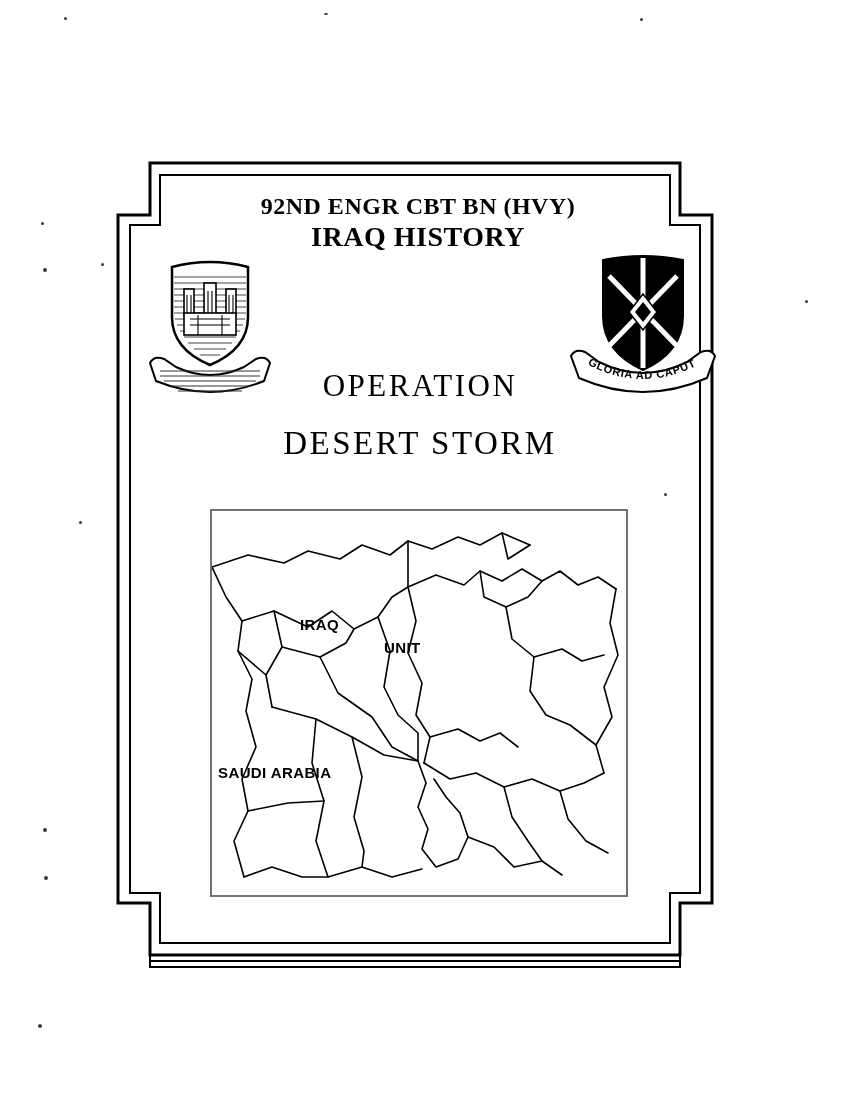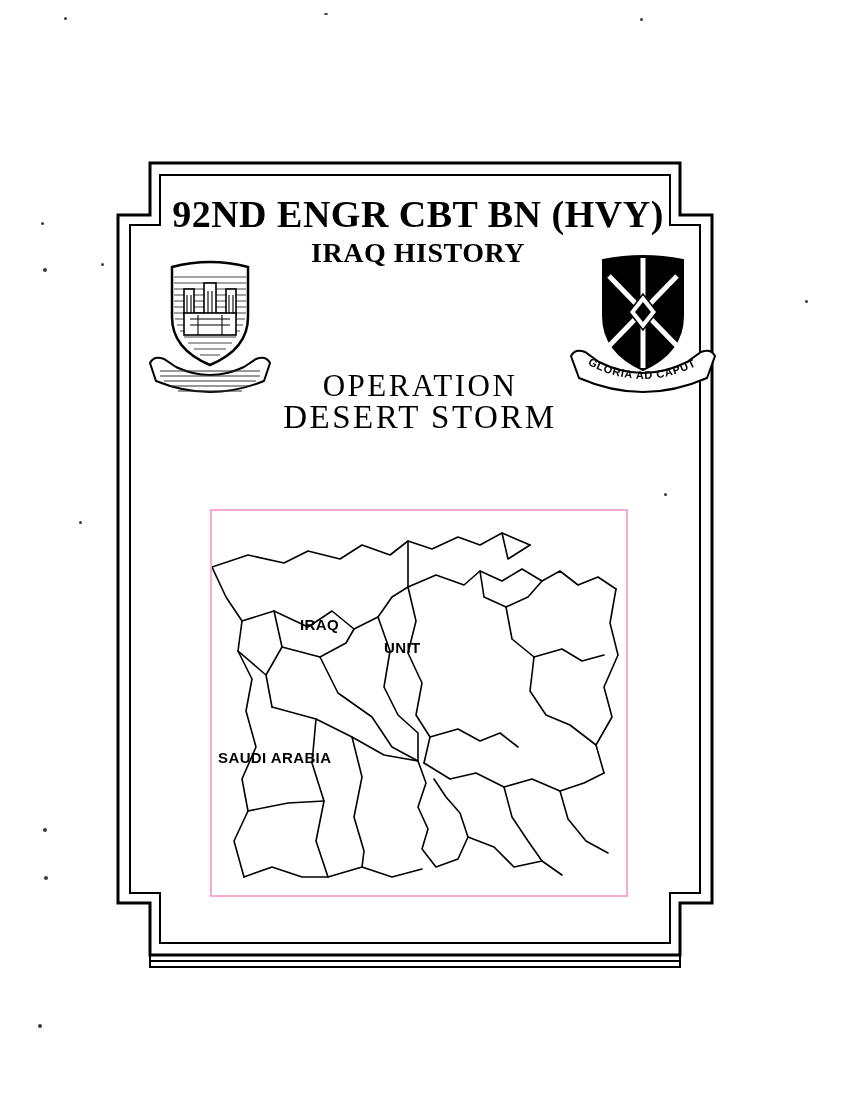--- a/index.html
+++ b/index.html
@@ -35,21 +35,21 @@
 
   
   #title-block {
     position: absolute;
     left: 148px;
     top: 193px;
     width: 540px;
     text-align: center;
   }
   #title-line-1 {
-    font-size: 38px;
+    font-size: 24px;
     font-weight: bold;
     letter-spacing: 0.5px;
     line-height: 1.12;
     white-space: nowrap;
   }
   #title-line-2 {
     font-size: 28px;
     font-weight: bold;
     letter-spacing: 0.5px;
     line-height: 1.2;
@@ -64,20 +64,21 @@
     text-align: center;
   }
   #operation-word {
     font-size: 31px;
     letter-spacing: 2.5px;
     line-height: 1.0;
   }
   #desert-storm-word {
     font-size: 33px;
     letter-spacing: 2.5px;
+    margin-top: 26px;
     line-height: 1.0;
   }
 
   
   #engineer-crest {
     position: absolute;
     left: 140px;
     top: 255px;
     width: 140px;
     height: 150px;
@@ -90,36 +91,36 @@
     height: 160px;
   }
 
   
   #map-panel {
     position: absolute;
     left: 210px;
     top: 509px;
     width: 414px;
     height: 384px;
-    border: 2px solid #f9a8d4;
+    border: 2px solid #737373;
     background: #fff;
     overflow: hidden;
   }
   .map-label {
     position: absolute;
     font-family: "Liberation Sans", sans-serif;
     font-size: 15px;
     font-weight: bold;
     letter-spacing: 0.4px;
     color: #000;
     white-space: nowrap;
   }
   #label-iraq { left: 88px; top: 105px; }
   #label-iran { left: 172px; top: 128px; }
-  #label-saudi { left: 6px; top: 238px; }
+  #label-saudi { left: 6px; top: 253px; }
 </style>
 </head>
 <body>
 
 <div class="speck" style="left:64px;top:17px;width:3px;height:3px;"></div>
 <div class="speck" style="left:324px;top:13px;width:4px;height:2px;"></div>
 <div class="speck" style="left:640px;top:18px;width:3px;height:3px;"></div>
 <div class="speck" style="left:41px;top:222px;width:3px;height:3px;"></div>
 <div class="speck" style="left:43px;top:268px;width:4px;height:4px;"></div>
 <div class="speck" style="left:101px;top:263px;width:3px;height:3px;"></div>

